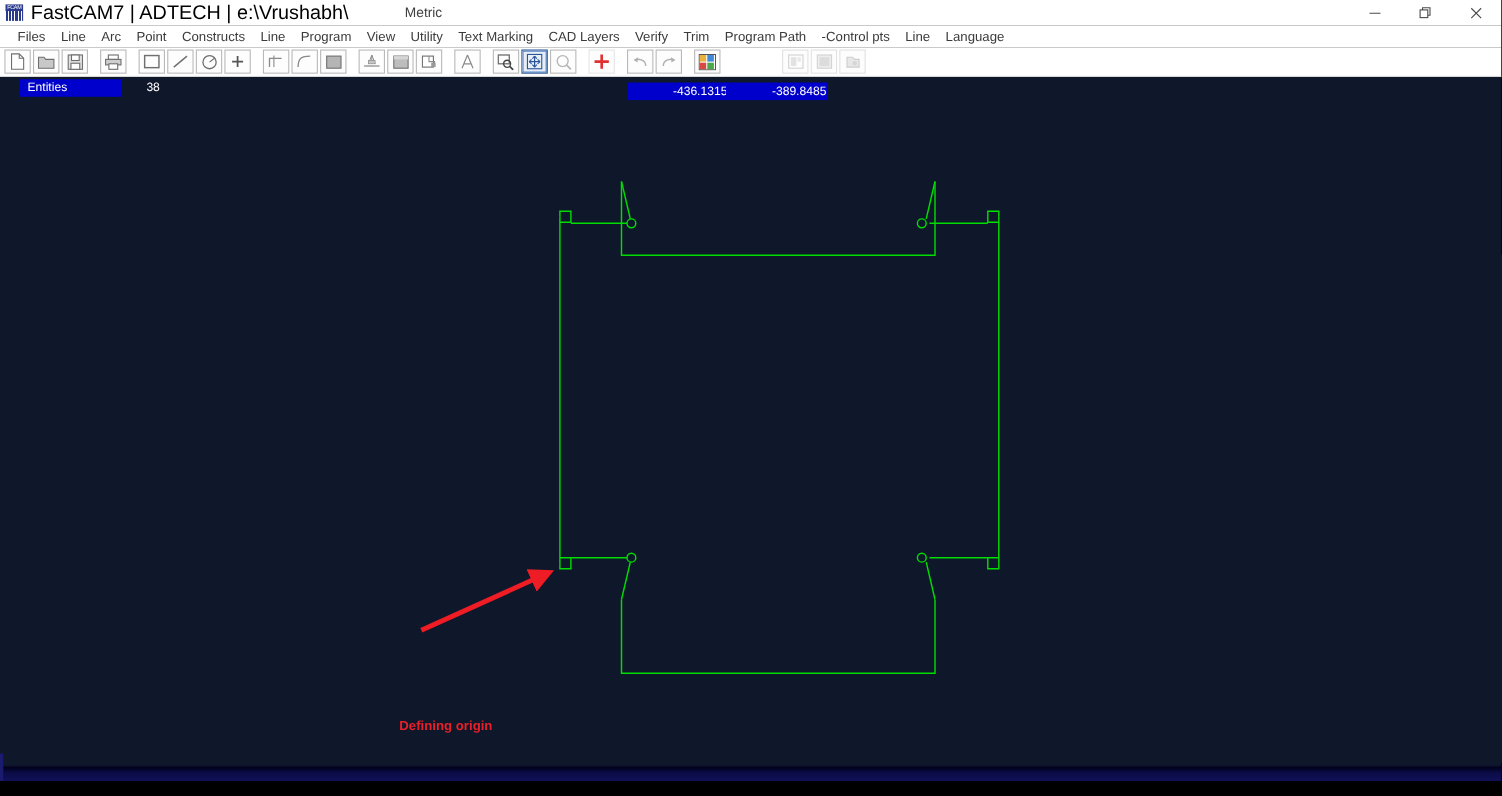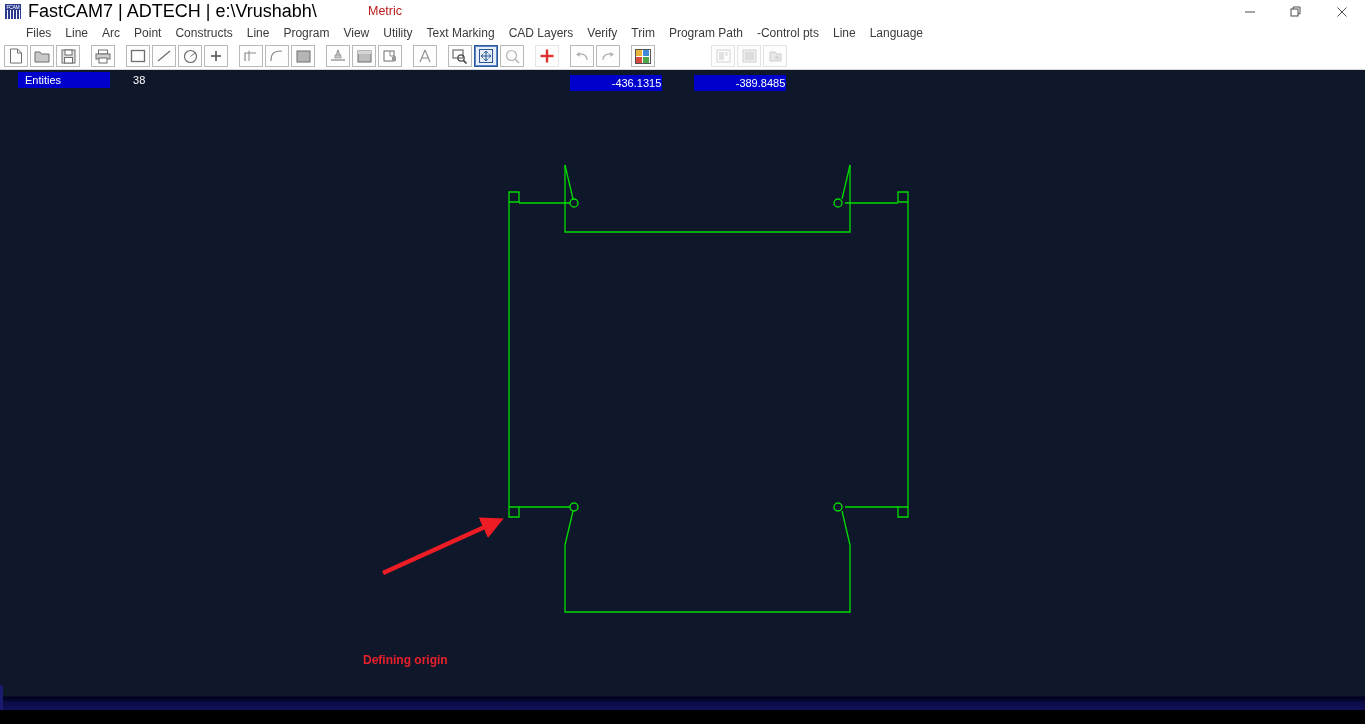--- a/index.html
+++ b/index.html
@@ -29,33 +29,33 @@
   }
   .app-icon .bars { position:absolute; top:6px; left:0; width:16px; height:9px;
     background: repeating-linear-gradient(90deg,#2a3b8f 0 2px,#ffffff 2px 3px);
   }
   .title-text {
     font-size: 18px; color: #000; white-space: nowrap;
     font-family: "Liberation Sans", sans-serif;
   }
   .title-metric {
     position: absolute; left: 368px; top: 4px;
-    font-size: 12.5px; color: #b91c1c;
+    font-size: 12.5px; color: #404040;
   }
   .win-buttons { position: absolute; right: 0; top: 0; display: flex; height: 23px; }
   .win-btn {
     width: 46px; height: 23px; display: flex; align-items: center; justify-content: center;
     color: #4a4a4a; font-size: 13px; line-height: 1;
   }
   .win-btn svg { display:block; }
 
   
   .menubar {
     position: absolute; top: 23px; left: 0; width: 1365px; height: 20px;
-    background: #ffffff; display: flex; align-items: center; padding-left: 19px;
+    background: #ffffff; display: flex; align-items: center; padding-left: 9px;
   }
   .menu-item {
     font-size: 12px; color: #3b3b3b; padding: 0 7px; white-space: nowrap;
     font-family: "Liberation Sans", sans-serif; line-height: 20px;
   }
 
   
   .toolbar {
     position: absolute; top: 43px; left: 0; width: 1365px; height: 27px;
     background: #ffffff;
@@ -91,21 +91,21 @@
     display: flex; align-items: center; padding-left: 7px; gap: 36px;
   }
   .entities-box span { color: #ffffff; font-size: 11px; font-family: "Liberation Sans", sans-serif; }
 
   .coord-box {
     position: absolute; top: 75px; height: 16px; background: #0000cc;
     display: flex; align-items: center; justify-content: center;
   }
   .coord-box span { color: #ffffff; font-size: 11px; font-family: "Liberation Sans", sans-serif; margin-left: 41px; }
   #coord-x { left: 570px; width: 92px; }
-  #coord-y { left: 694px; width: 92px; text-align: right; }
+  #coord-y { left: 660px; width: 92px; text-align: right; }
 
   
   .draw-layer { position: absolute; left: 0; top: 0; width: 1365px; height: 640px; }
 
   
   .annot-label {
     position: absolute; left: 363px; top: 583px;
     color: #e8202a; font-size: 12px; font-weight: bold;
     font-family: "Liberation Sans", sans-serif; white-space: nowrap;
   }

